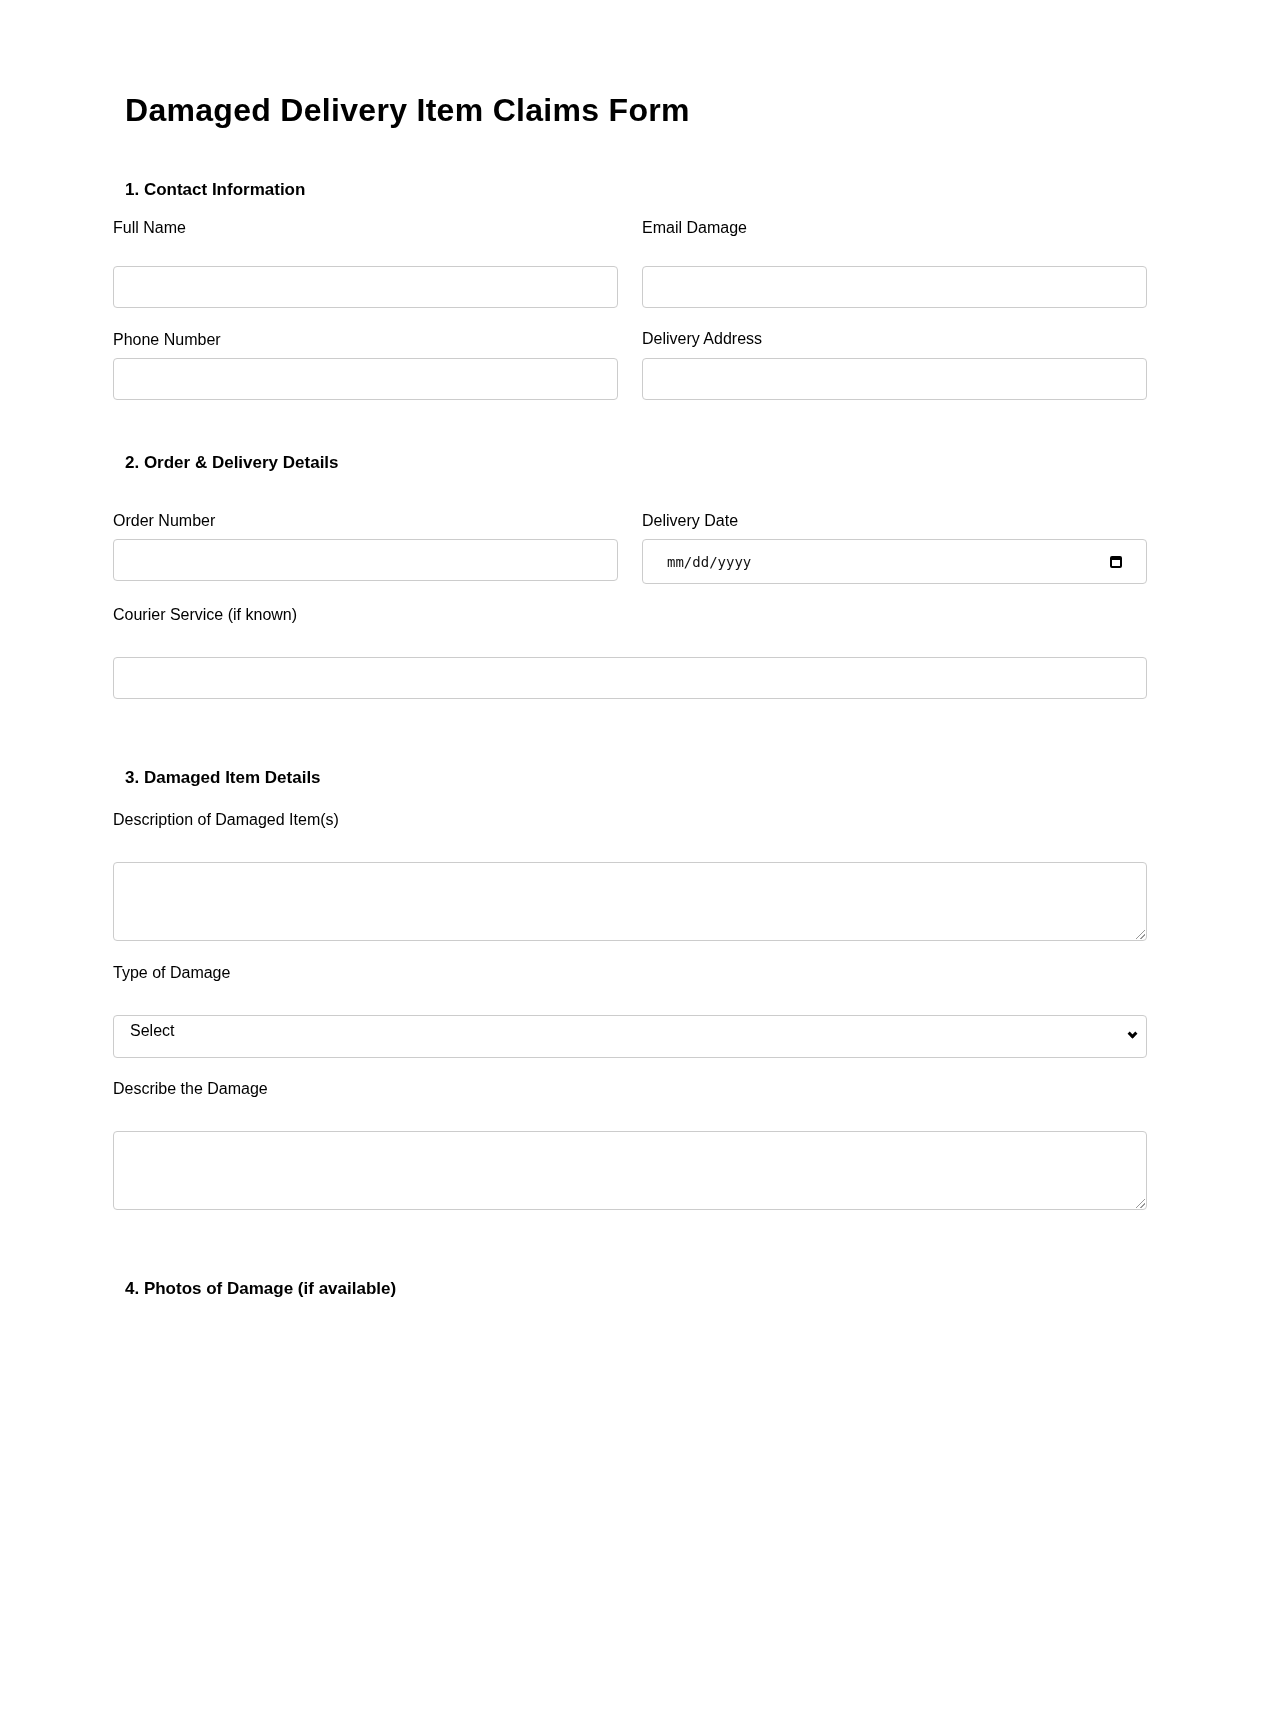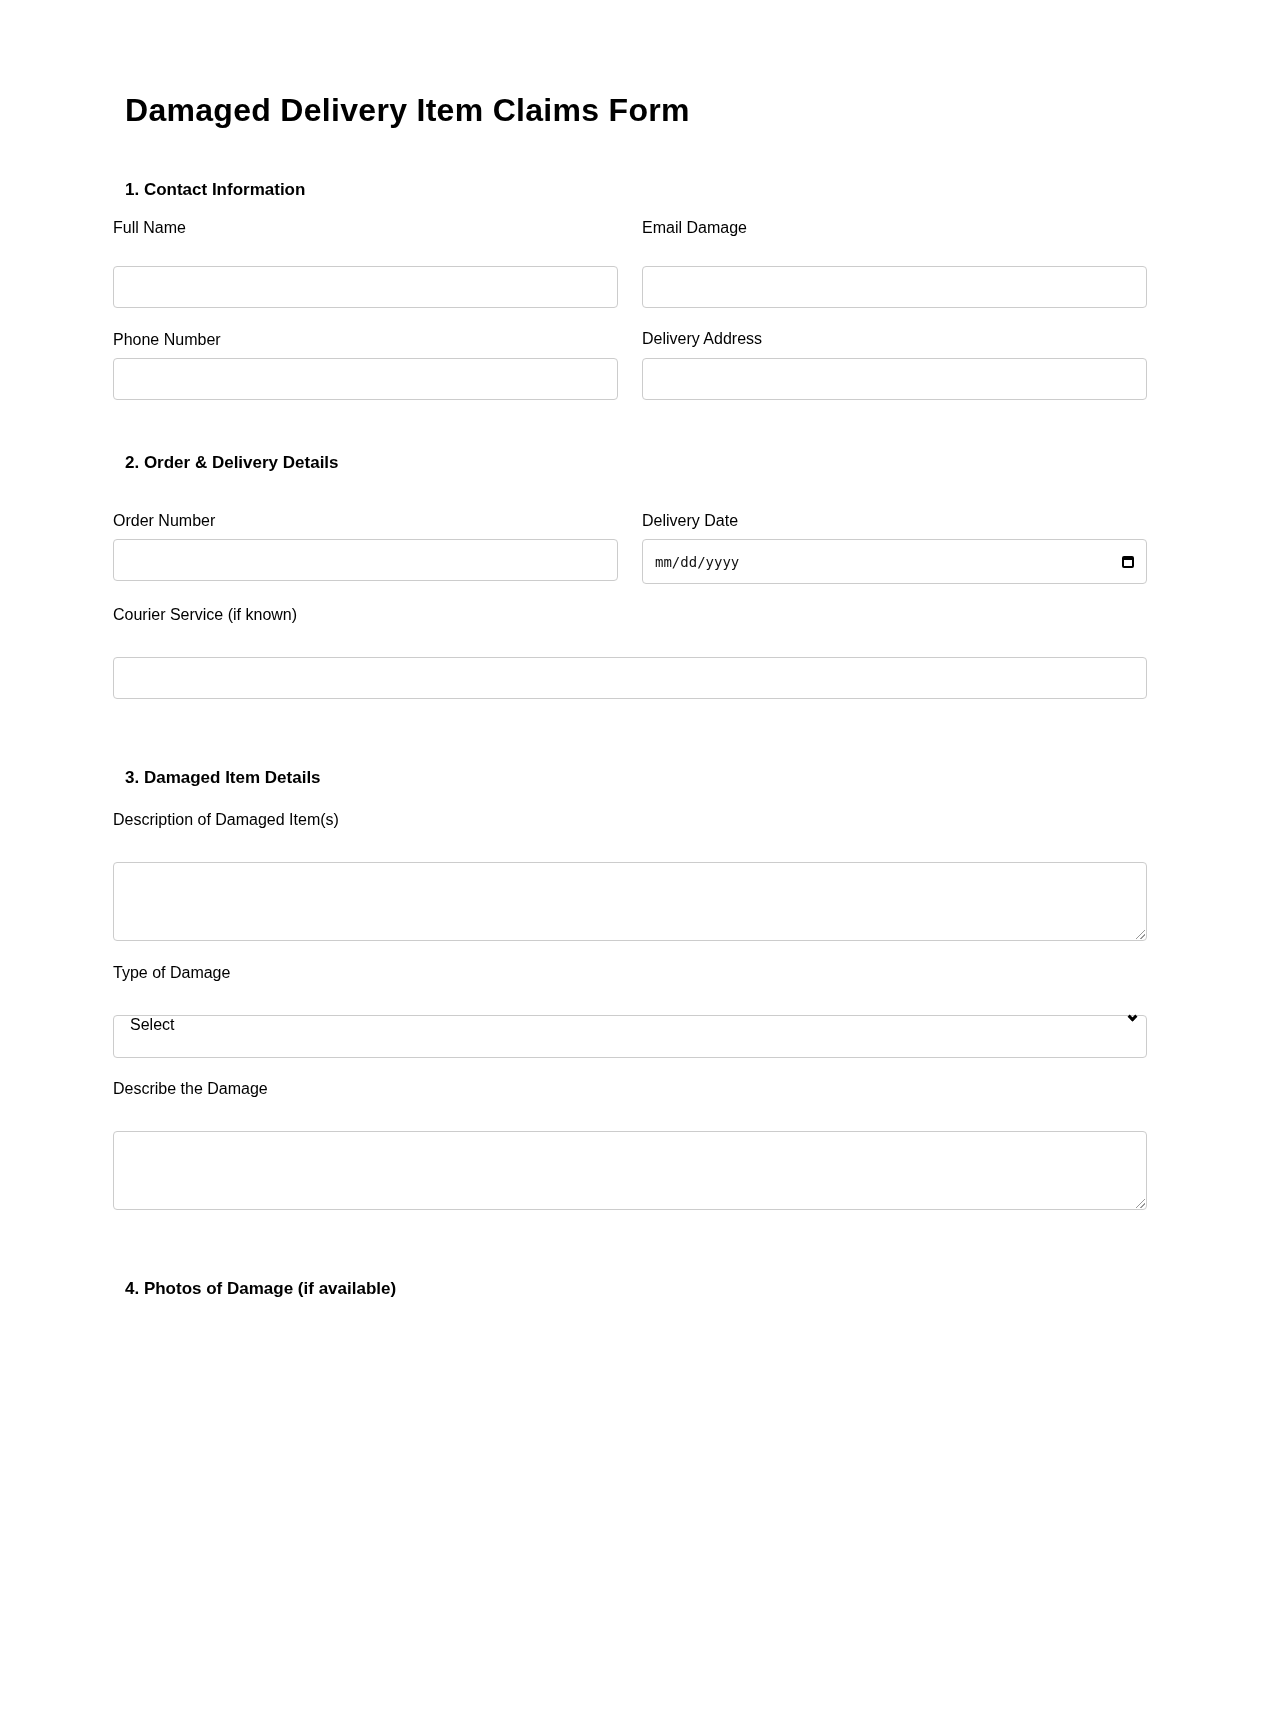--- a/index.html
+++ b/index.html
@@ -41,21 +41,21 @@
     white-space: nowrap;
   }
   .field {
     position: absolute;
     box-sizing: border-box;
     border: 1px solid #cccccc;
     border-radius: 4px;
     background: #fff;
   }
   .field.text { height: 42px; }
-  .field.date { height: 45px; display: flex; align-items: center; padding: 0 12px; }
+  .field.date { height: 45px; display: flex; align-items: center; padding: 0 24px; }
   .date-placeholder {
     font-family: "DejaVu Sans Mono", monospace;
     font-size: 14px;
     color: #111;
     flex: 1;
   }
   .cal-icon {
     width: 12px; height: 12px;
     border: 2px solid #000;
     border-top-width: 4px;
@@ -67,22 +67,22 @@
     position: absolute;
     right: 1px; bottom: 1px;
     width: 9px; height: 9px;
     background:
       linear-gradient(135deg, transparent 45%, #999 45%, #999 55%, transparent 55%),
       linear-gradient(135deg, transparent 70%, #999 70%, #999 80%, transparent 80%);
   }
   .field.select {
     height: 43px;
     display: flex;
-    align-items: flex-start;
-    padding: 0 10px 0 16px;
+    align-items: flex-end;
+    padding: 0 10px 17px 16px;
     font-size: 16px;
   }
   .select-value { flex: 1; }
   .chev {
     width: 7px; height: 7px;
     border-right: 3px solid #000;
     border-bottom: 3px solid #000;
     transform: rotate(45deg) translate(-2px, -2px);
     box-sizing: border-box;
   }

